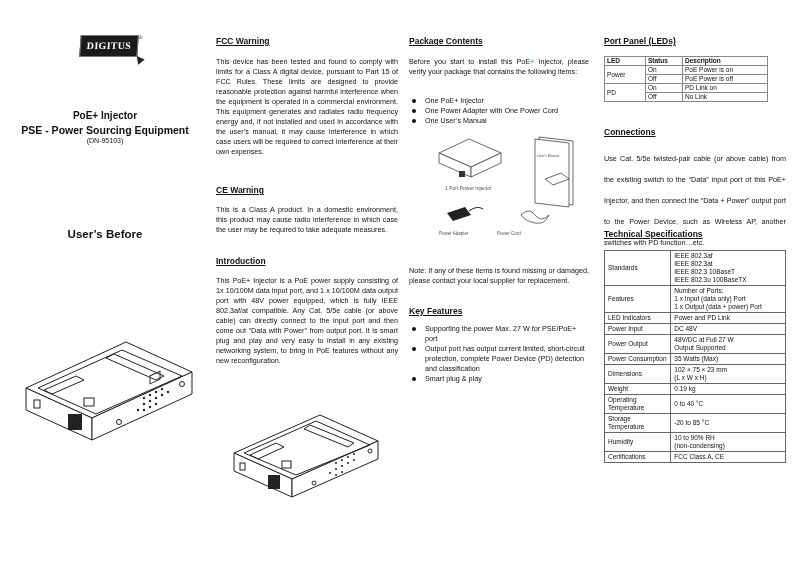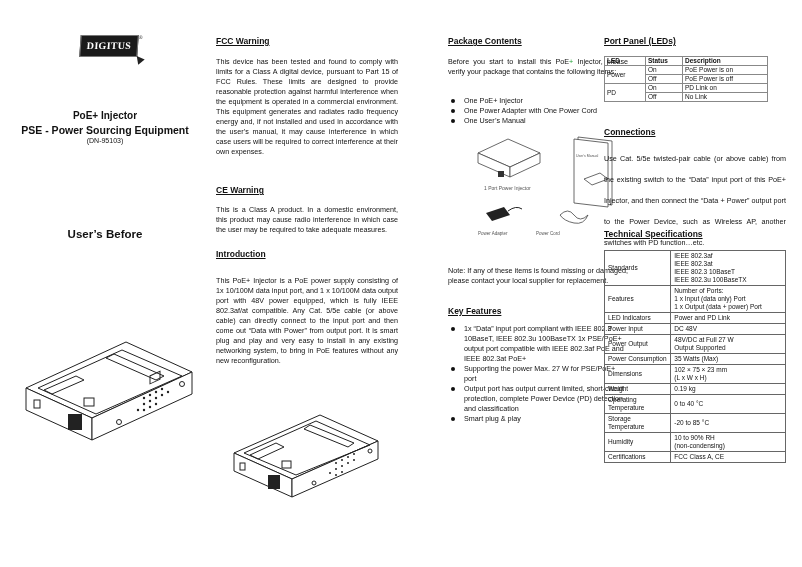--- a/index.html
+++ b/index.html
@@ -2,21 +2,21 @@
 <html><head>
 <meta charset="utf-8">
 <style>
   * { box-sizing: border-box; margin: 0; padding: 0; }
   html, body { width: 802px; height: 567px; background: #ffffff; overflow: hidden; }
   body { font-family: "Liberation Sans", sans-serif; color: #111; position: relative; }
   .page { position: absolute; left: 0; top: 0; width: 802px; height: 567px; }
   .col { position: absolute; top: 0; }
   .col1 { left: 0; width: 210px; }
   .col2 { left: 216px; width: 184px; }
-  .col3 { left: 409px; width: 180px; margin-left: 39px; }
+  .col3 { left: 409px; width: 180px; }
   .col4 { left: 604px; width: 190px; }
 
   .logo { position: absolute; left: 80px; top: 35px; width: 58px; height: 22px; background: #1a1a1a; border: 1px solid #777; transform: skewX(-4deg); }
   .logo span { display: block; color: #fff; font-family: "Liberation Serif", serif; font-weight: bold; font-size: 10px; text-align: center; line-height: 20px; letter-spacing: 0.3px; }
   .logo .reg { position: absolute; right: -5px; top: -2px; font-size: 5px; color: #333; line-height: 6px; }
   .logo .cursor { position: absolute; right: -7px; bottom: -7px; width: 0; height: 0; border-left: 4px solid transparent; border-right: 4px solid transparent; border-bottom: 8px solid #222; transform: rotate(-40deg); }
 
   .title1 { position: absolute; left: 0; width: 210px; top: 110px; text-align: center; font-weight: bold; font-size: 10px; }
   .title2 { position: absolute; left: 0; width: 210px; top: 124px; text-align: center; font-weight: bold; font-size: 10.5px; }
   .model { position: absolute; left: 0; width: 210px; top: 137px; text-align: center; font-size: 7px; }
@@ -90,21 +90,21 @@
     </svg>
   </div>
 
   <div class="col col2" style="height:567px;">
     <h2 style="top:36px;">FCC Warning</h2>
     <p class="body" style="top:57px; width:182px;">This device has been tested and found to comply with limits for a Class A digital device, pursuant to Part 15 of FCC Rules. These limits are designed to provide reasonable protection against harmful interference when the equipment is operated in a commercial environment. This equipment generates and radiates radio frequency energy and, if not installed and used in accordance with the user’s manual, it may cause interference in which case users will be required to correct interference at their own expenses.</p>
 
     <h2 style="top:185px;text-align:center;">CE Warning</h2>
     <p class="body" style="top:205px; width:182px;">This is a Class A product. In a domestic environment, this product may cause radio interference in which case the user may be required to take adequate measures.</p>
 
-    <h2 style="top:249px;text-decoration:underline;">Introduction</h2>
+    <h2 style="top:256px;text-decoration:underline;">Introduction</h2>
     <p class="body" style="top:276px; width:182px;">This PoE+ Injector is a PoE power supply consisting of 1x 10/100M data input port, and 1 x 10/100M data output port with 48V power equipped, which is fully IEEE 802.3af/at compatible. Any Cat. 5/5e cable (or above cable) can directly connect to the input port and then come out “Data with Power” from output port. It is smart plug and play and very easy to install in any existing networking system, to bring in PoE features without any new reconfiguration.</p>
 
     <svg class="device" style="left:16px; top:413px;" width="160" height="110" viewBox="0 0 160 110">
       <g fill="none" stroke="#222" stroke-width="1">
         <polygon points="2,40 88,2 146,28 60,66" fill="#fff"></polygon>
         <polygon points="2,40 60,66 60,84 2,58" fill="#fff"></polygon>
         <polygon points="60,66 146,28 146,46 60,84" fill="#fff"></polygon>
         <polygon points="12,40 84,8 138,32 64,62"></polygon>
         <polygon points="78,12 122,30 116,34 72,16"></polygon>
         <polygon points="18,42 44,30 52,34 26,46"></polygon>
@@ -156,21 +156,20 @@
       <text x="20" y="55" font-size="5" fill="#555" font-family="Liberation Sans, sans-serif">1 Port Power Injector</text>
       <text x="112" y="22" font-size="3.5" fill="#555" font-family="Liberation Sans, sans-serif">User's Manual</text>
       <text x="14" y="100" font-size="4.5" fill="#555" font-family="Liberation Sans, sans-serif">Power Adapter</text>
       <text x="72" y="100" font-size="4.5" fill="#555" font-family="Liberation Sans, sans-serif">Power Cord</text>
     </svg>
 
     <p class="body" style="top:266px; width:180px;">Note: If any of these items is found missing or damaged, please contact your local supplier for replacement.</p>
 
     <h2 style="top:306px;">Key Features</h2>
     <ul class="bullets" style="top:324px; width:178px;">
-      <li>1x “Data” input port compliant with IEEE 802.3 10BaseT, IEEE 802.3u 100BaseTX 1x PSE/PoE+ output port compatible with IEEE 802.3af PoE and IEEE 802.3at PoE+</li>
       <li>Supporting the power Max. 27 W for PSE/PoE+ port</li>
       <li>Output port has output current limited, short-circuit protection, complete Power Device (PD) detection and classification</li>
       <li>Smart plug &amp; play</li>
     </ul>
   </div>
 
   <div class="col col4" style="height:567px;">
     <h2 style="top:36px;">Port Panel (LEDs)</h2>
     <table class="led" style="top:56px; left:0; width:164px;">
       <tbody>

